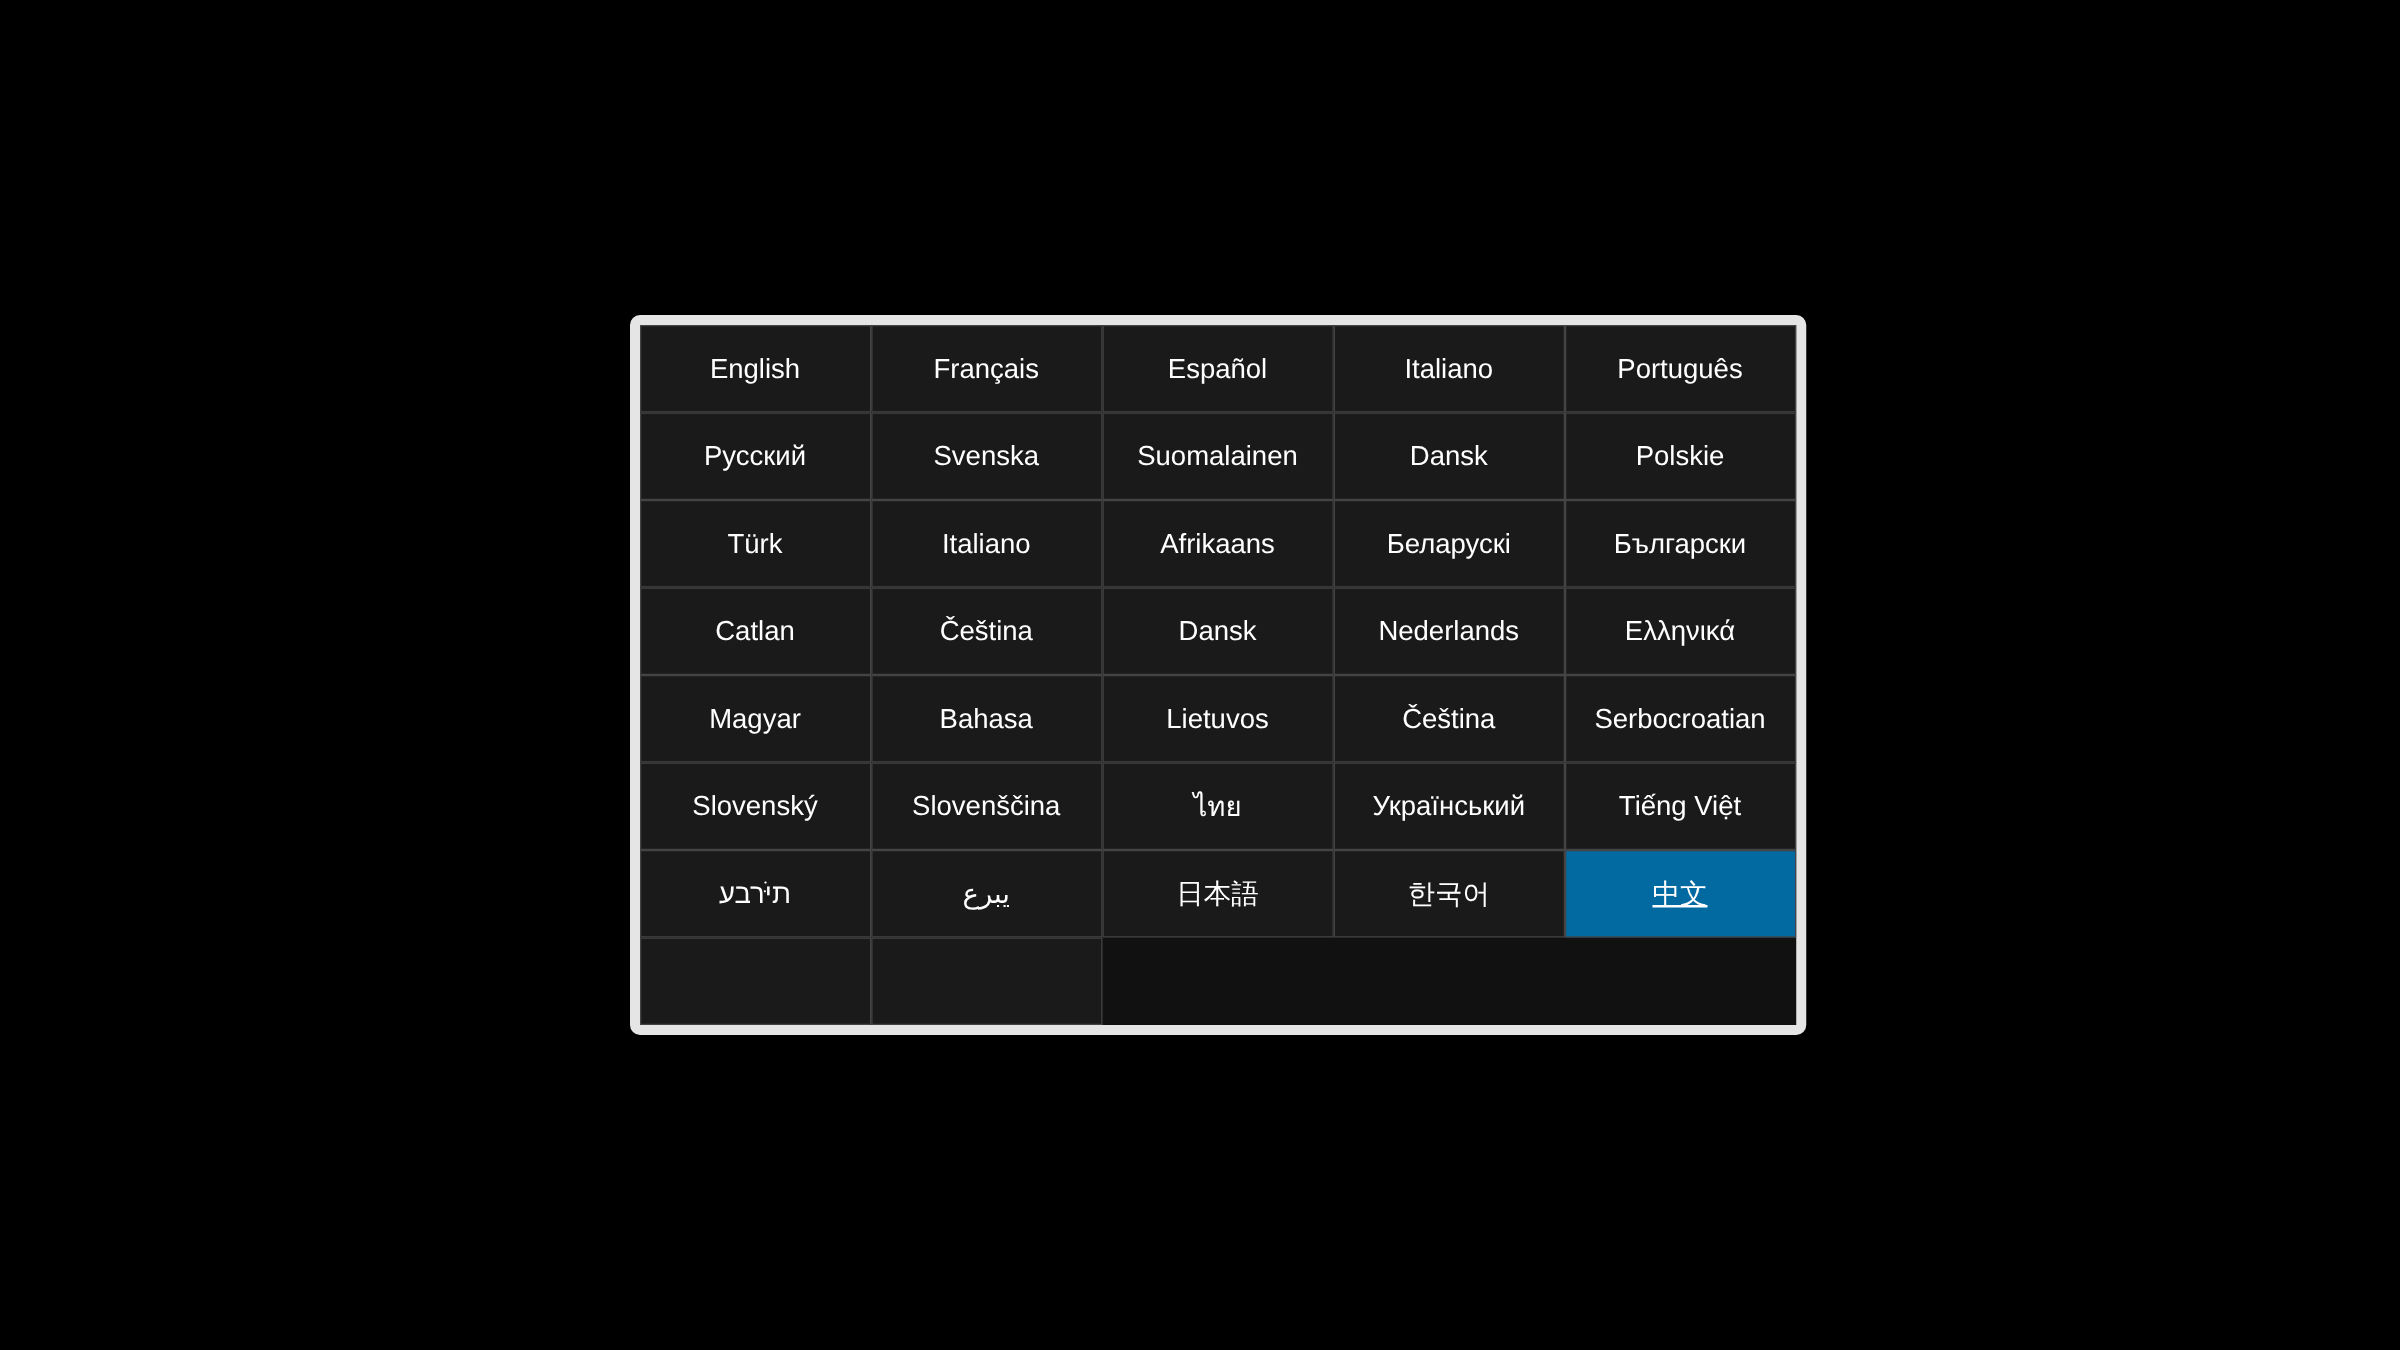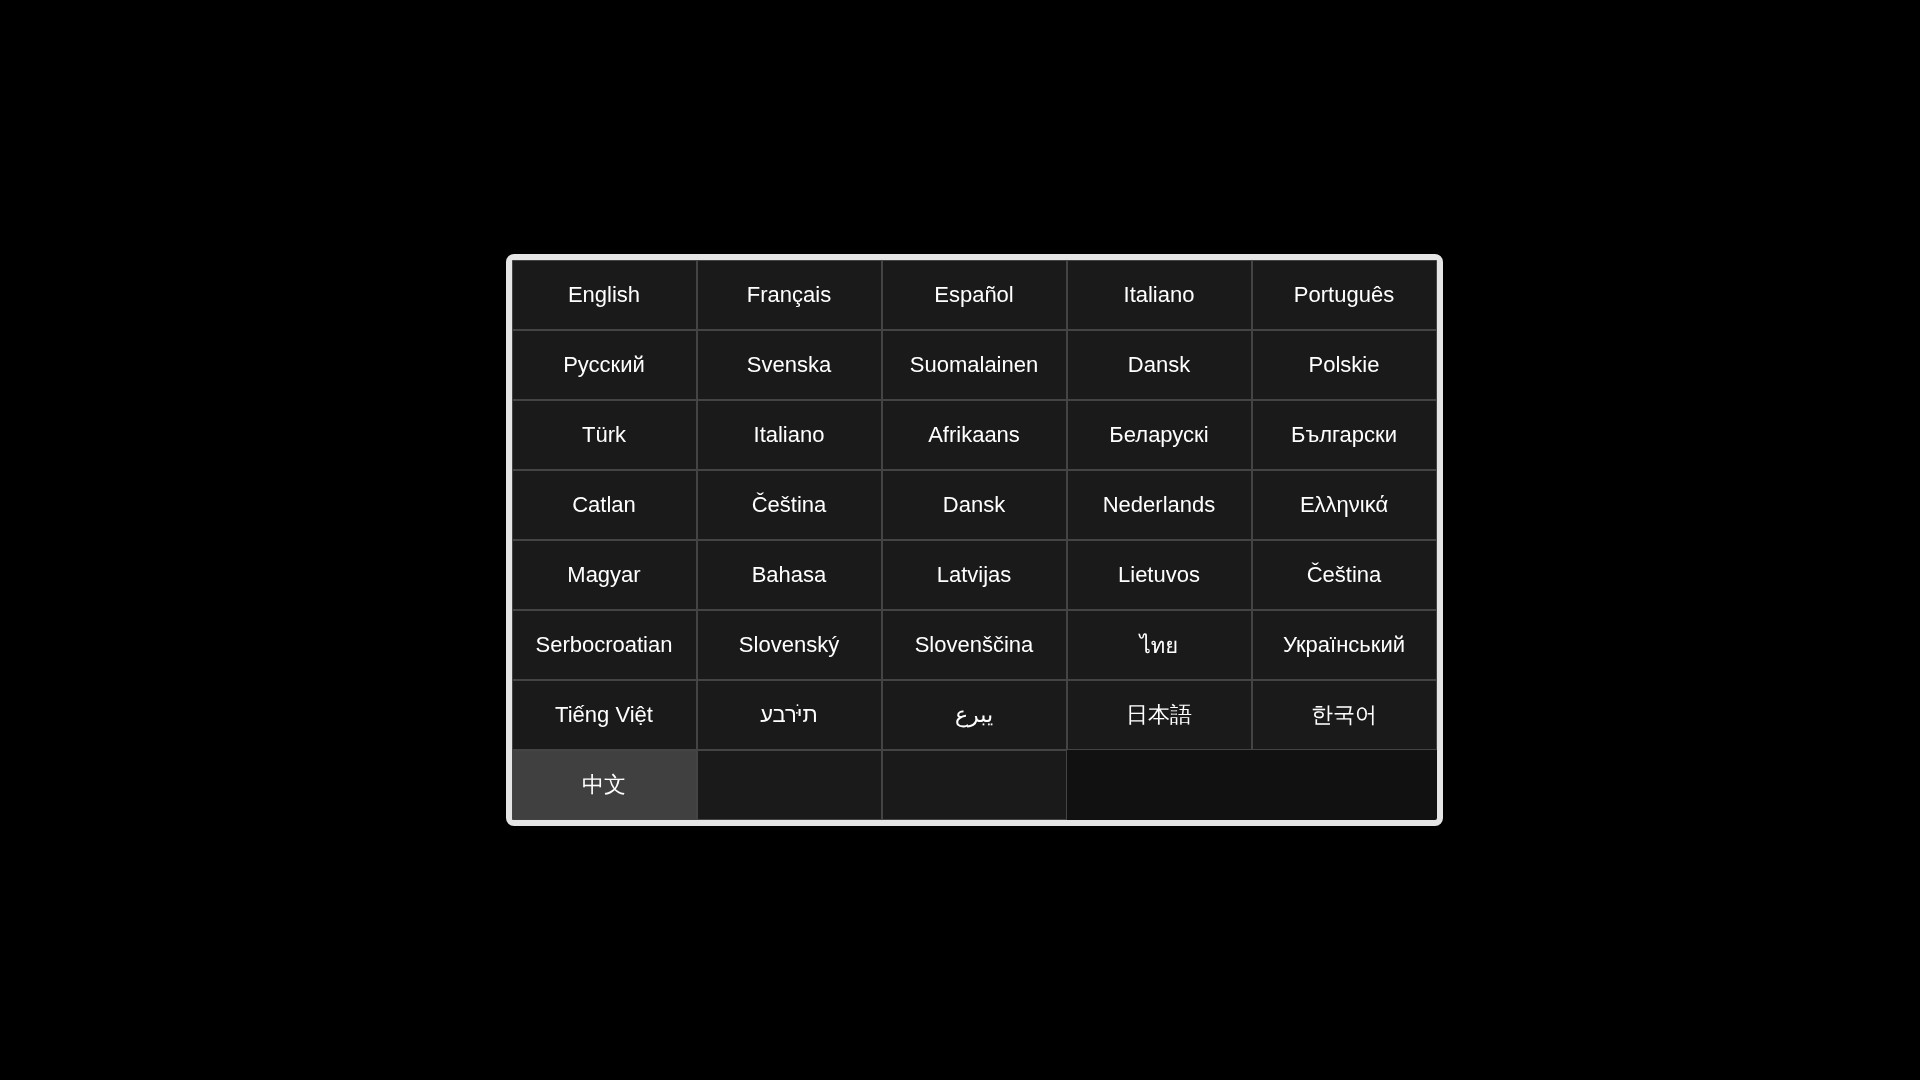--- a/index.html
+++ b/index.html
@@ -12,21 +12,21 @@
       width: 1920px;
       height: 1080px;
       background-color: #000000;
       display: flex;
       align-items: center;
       justify-content: center;
       font-family: Arial, Helvetica, sans-serif;
     }
 
     .language-grid-container {
-      border: 6px solid #e5e5e5;
+      border: 8px solid #e5e5e5;
       border-radius: 8px;
       overflow: hidden;
       background-color: #111;
       margin-left: 28px;
     }
 
     .language-grid {
       display: grid;
       grid-template-columns: repeat(5, 1fr);
       gap: 0;
@@ -41,22 +41,23 @@
       width: 185px;
       font-size: 22px;
       cursor: pointer;
       display: flex;
       align-items: center;
       justify-content: center;
       transition: background-color 0.2s;
     }
 
     .lang-btn.active {
-      background-color: #404040;
+      background-color: #0369a1;
       color: #ffffff;
+      text-decoration: underline;
     }
 
     .lang-btn.empty {
       background-color: #1a1a1a;
       cursor: default;
       pointer-events: none;
     }
 
     .lang-btn span {
       pointer-events: none;
@@ -127,23 +128,20 @@
       <div class="lang-btn">
         <span>Ελληνικά</span>
       </div>
       <div class="lang-btn">
         <span>Magyar</span>
       </div>
       <div class="lang-btn">
         <span>Bahasa</span>
       </div>
       <div class="lang-btn">
-        <span>Latvijas</span>
-      </div>
-      <div class="lang-btn">
         <span>Lietuvos</span>
       </div>
       <div class="lang-btn">
         <span>Čeština</span>
       </div>
       <div class="lang-btn">
         <span>Serbocroatian</span>
       </div>
       <div class="lang-btn">
         <span>Slovenský</span>

